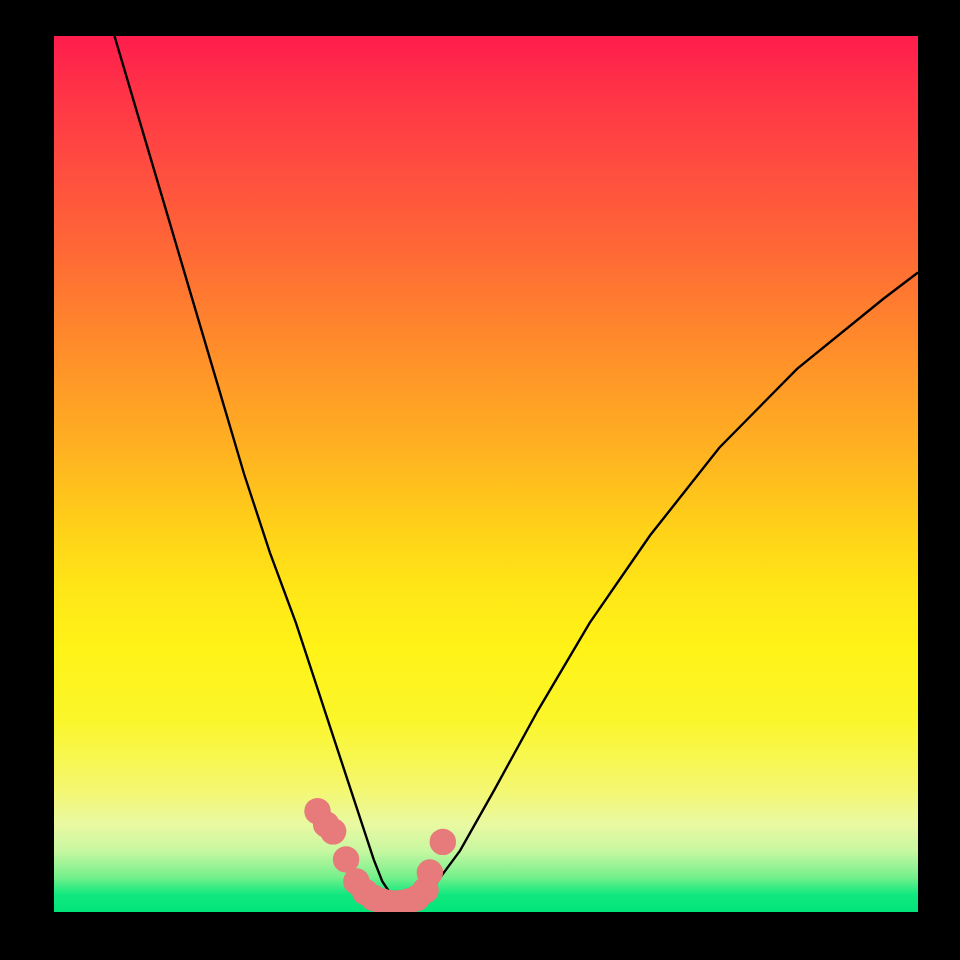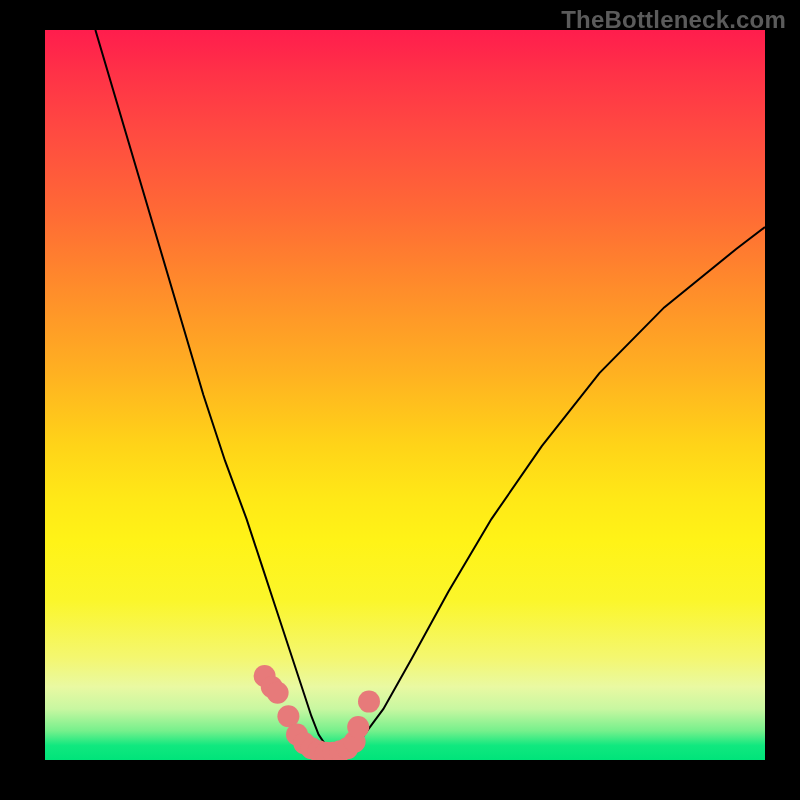--- a/index.html
+++ b/index.html
@@ -61,21 +61,20 @@
     top: 0;
     width: 720px;
     height: 730px;
   }
 </style>
 </head>
 <body>
 
 <div class="frame">
 
-  <div class="watermark">TheBottleneck.com</div>
 
   <div class="plot">
     <svg class="curve" viewBox="0 0 720 730" preserveAspectRatio="none">
       <g id="curve-path">
           <path d="M50.4 0.0 L72.0 73.0 L93.6 146.0 L115.2 219.0 L136.8 292.0 L158.4 365.0 L180.0 430.7 L201.6 489.1 L216.0 532.9 L230.4 576.7 L244.8 620.5 L259.2 664.3 L266.4 686.2 L273.6 704.5 L280.8 715.4 L288.0 722.7 L295.2 722.7 L302.4 719.0 L316.8 708.1 L338.4 678.9 L367.2 627.8 L403.2 562.1 L446.4 489.1 L496.8 416.1 L554.4 343.1 L619.2 277.4 L691.2 219.0 L720.0 197.1" fill="none" stroke="#000000" stroke-width="2"></path>
         </g>
       <g id="marker-layer">
           <circle cx="219.6" cy="646.0" r="11" fill="#e77a7a"></circle>
           <circle cx="226.8" cy="657.0" r="11" fill="#e77a7a"></circle>
           <circle cx="232.6" cy="662.8" r="11" fill="#e77a7a"></circle>

